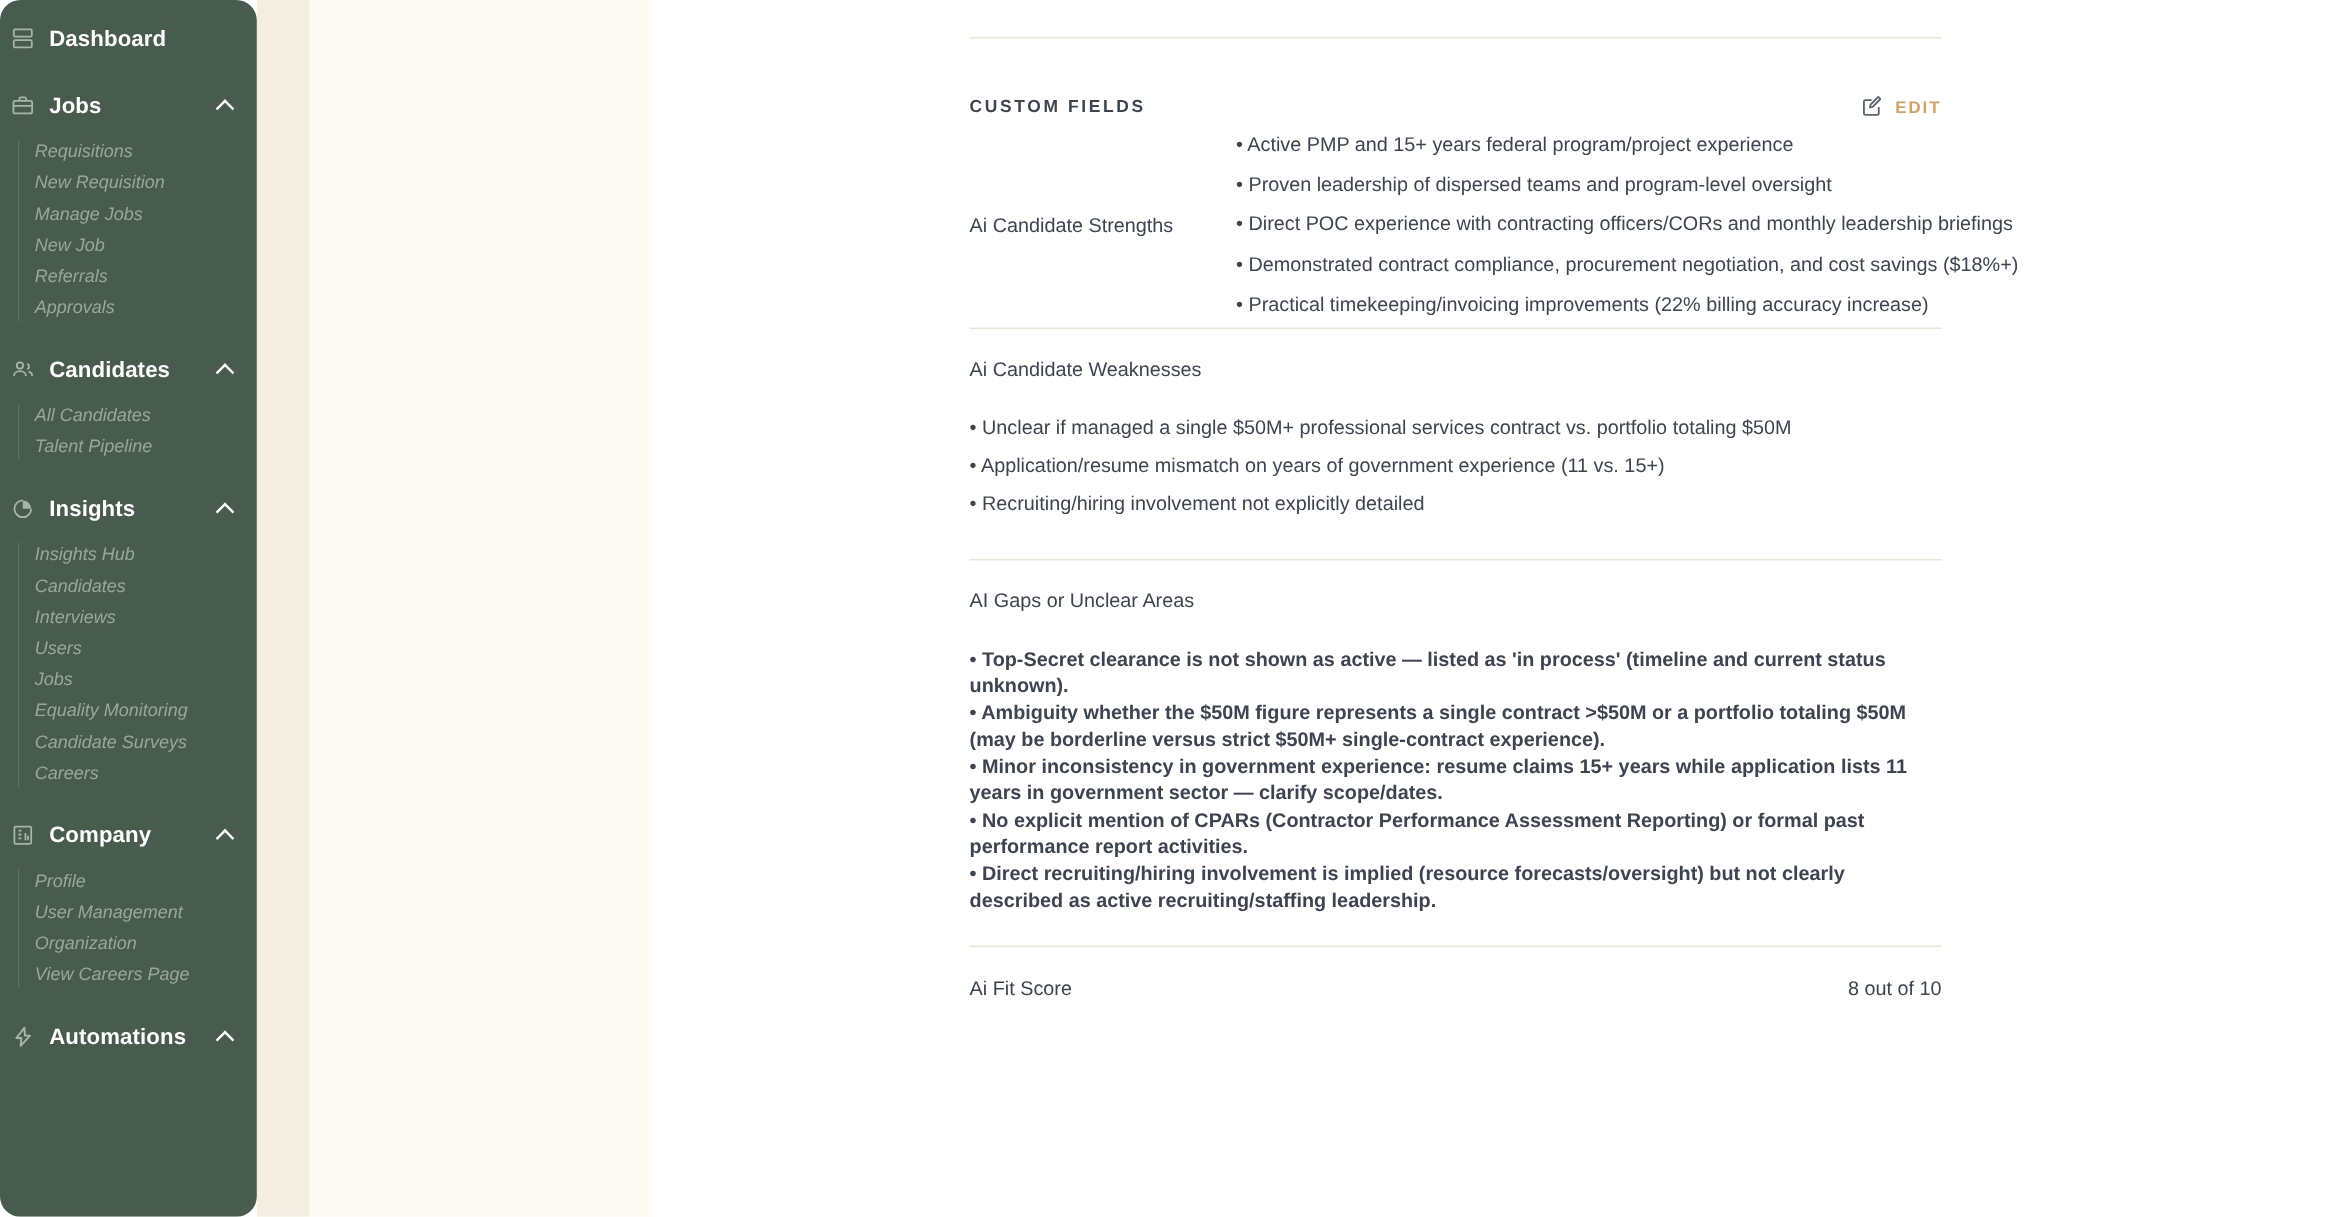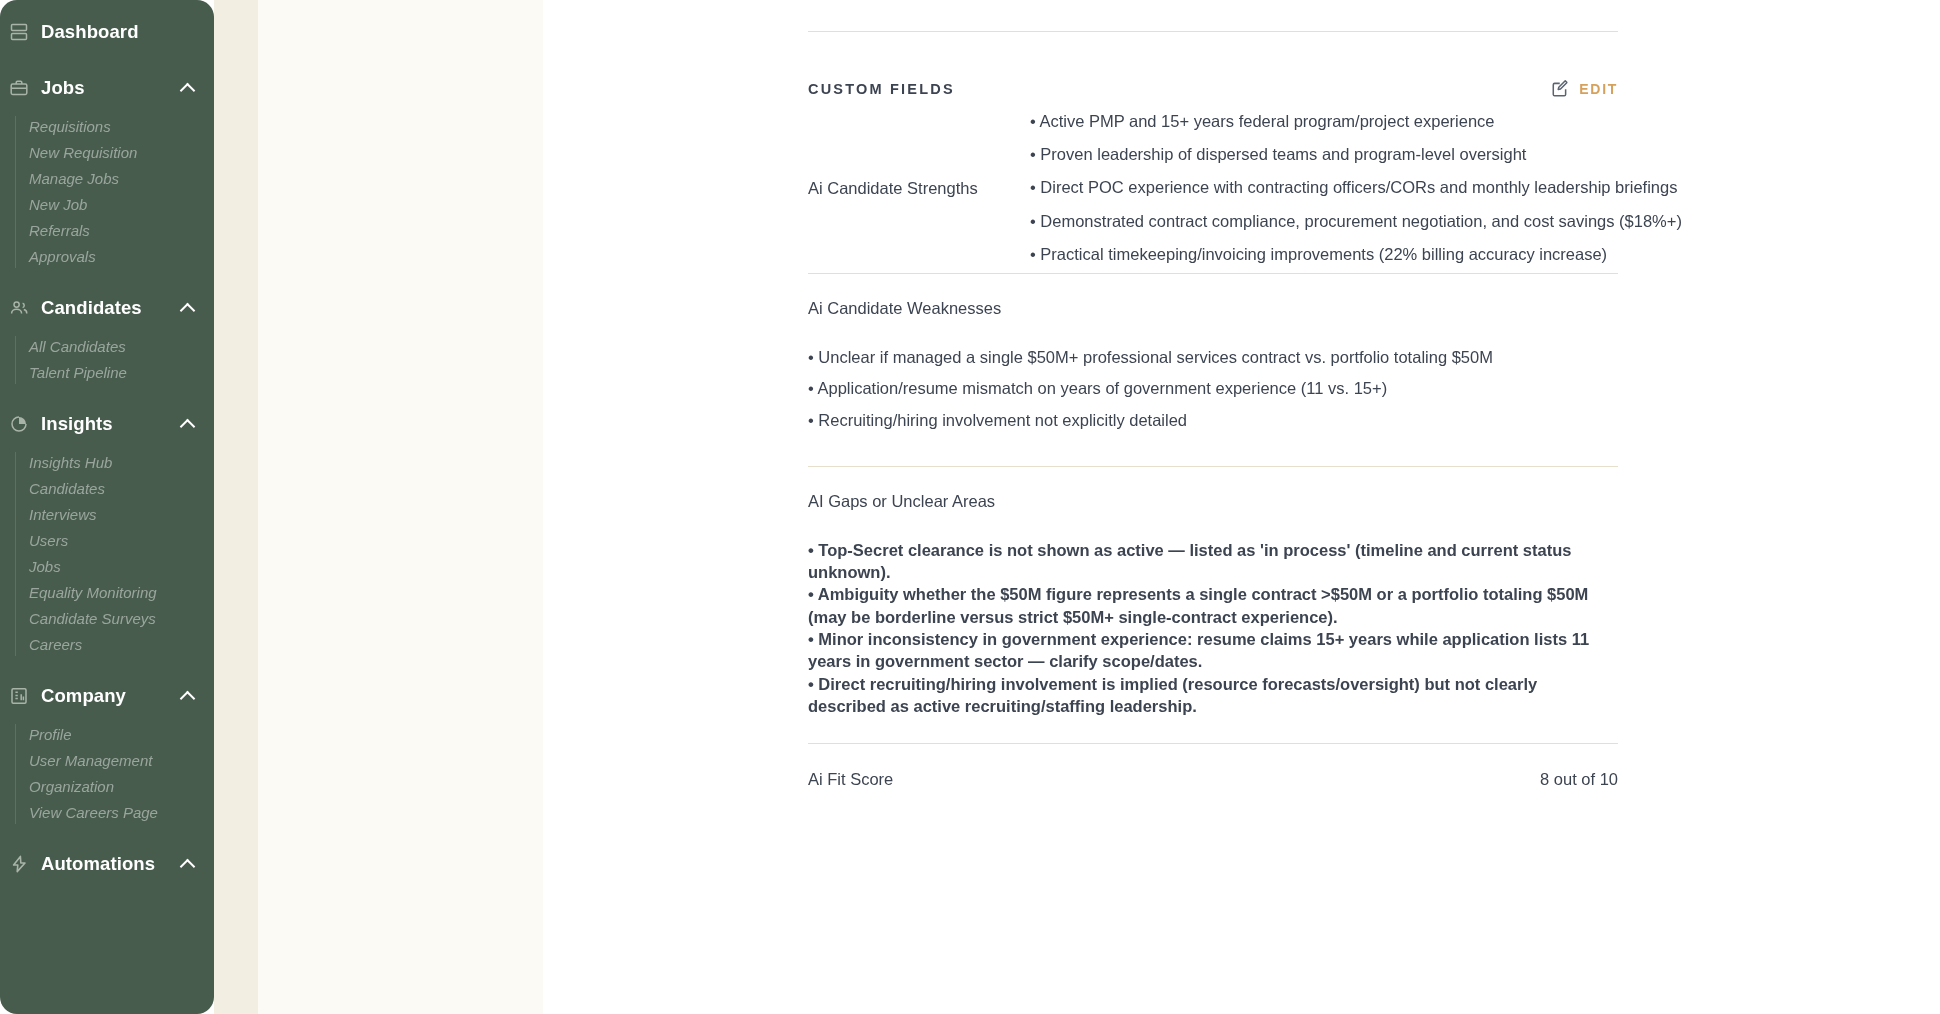--- a/index.html
+++ b/index.html
@@ -374,20 +374,21 @@
       </div>
 
       <div class="hr"></div>
 
       <div class="block-field gaps">
         <div class="bf-label">AI Gaps or Unclear Areas</div>
         <div class="bf-body bullet-list wide">
           <div class="bl">• Top-Secret clearance is not shown as active — listed as 'in process' (timeline and current status unknown).</div>
           <div class="bl">• Ambiguity whether the $50M figure represents a single contract &gt;$50M or a portfolio totaling $50M (may be borderline versus strict $50M+ single-contract experience).</div>
           <div class="bl">• Minor inconsistency in government experience: resume claims 15+ years while application lists 11 years in government sector — clarify scope/dates.</div>
+          <div class="bl">• No explicit mention of CPARs (Contractor Performance Assessment Reporting) or formal past performance report activities.</div>
           <div class="bl">• Direct recruiting/hiring involvement is implied (resource forecasts/oversight) but not clearly described as active recruiting/staffing leadership.</div>
         </div>
       </div>
 
       <div class="hr"></div>
 
       <div class="score-row">
         <div class="score-label">Ai Fit Score</div>
         <div class="score-value">8 out of 10</div>
       </div>

